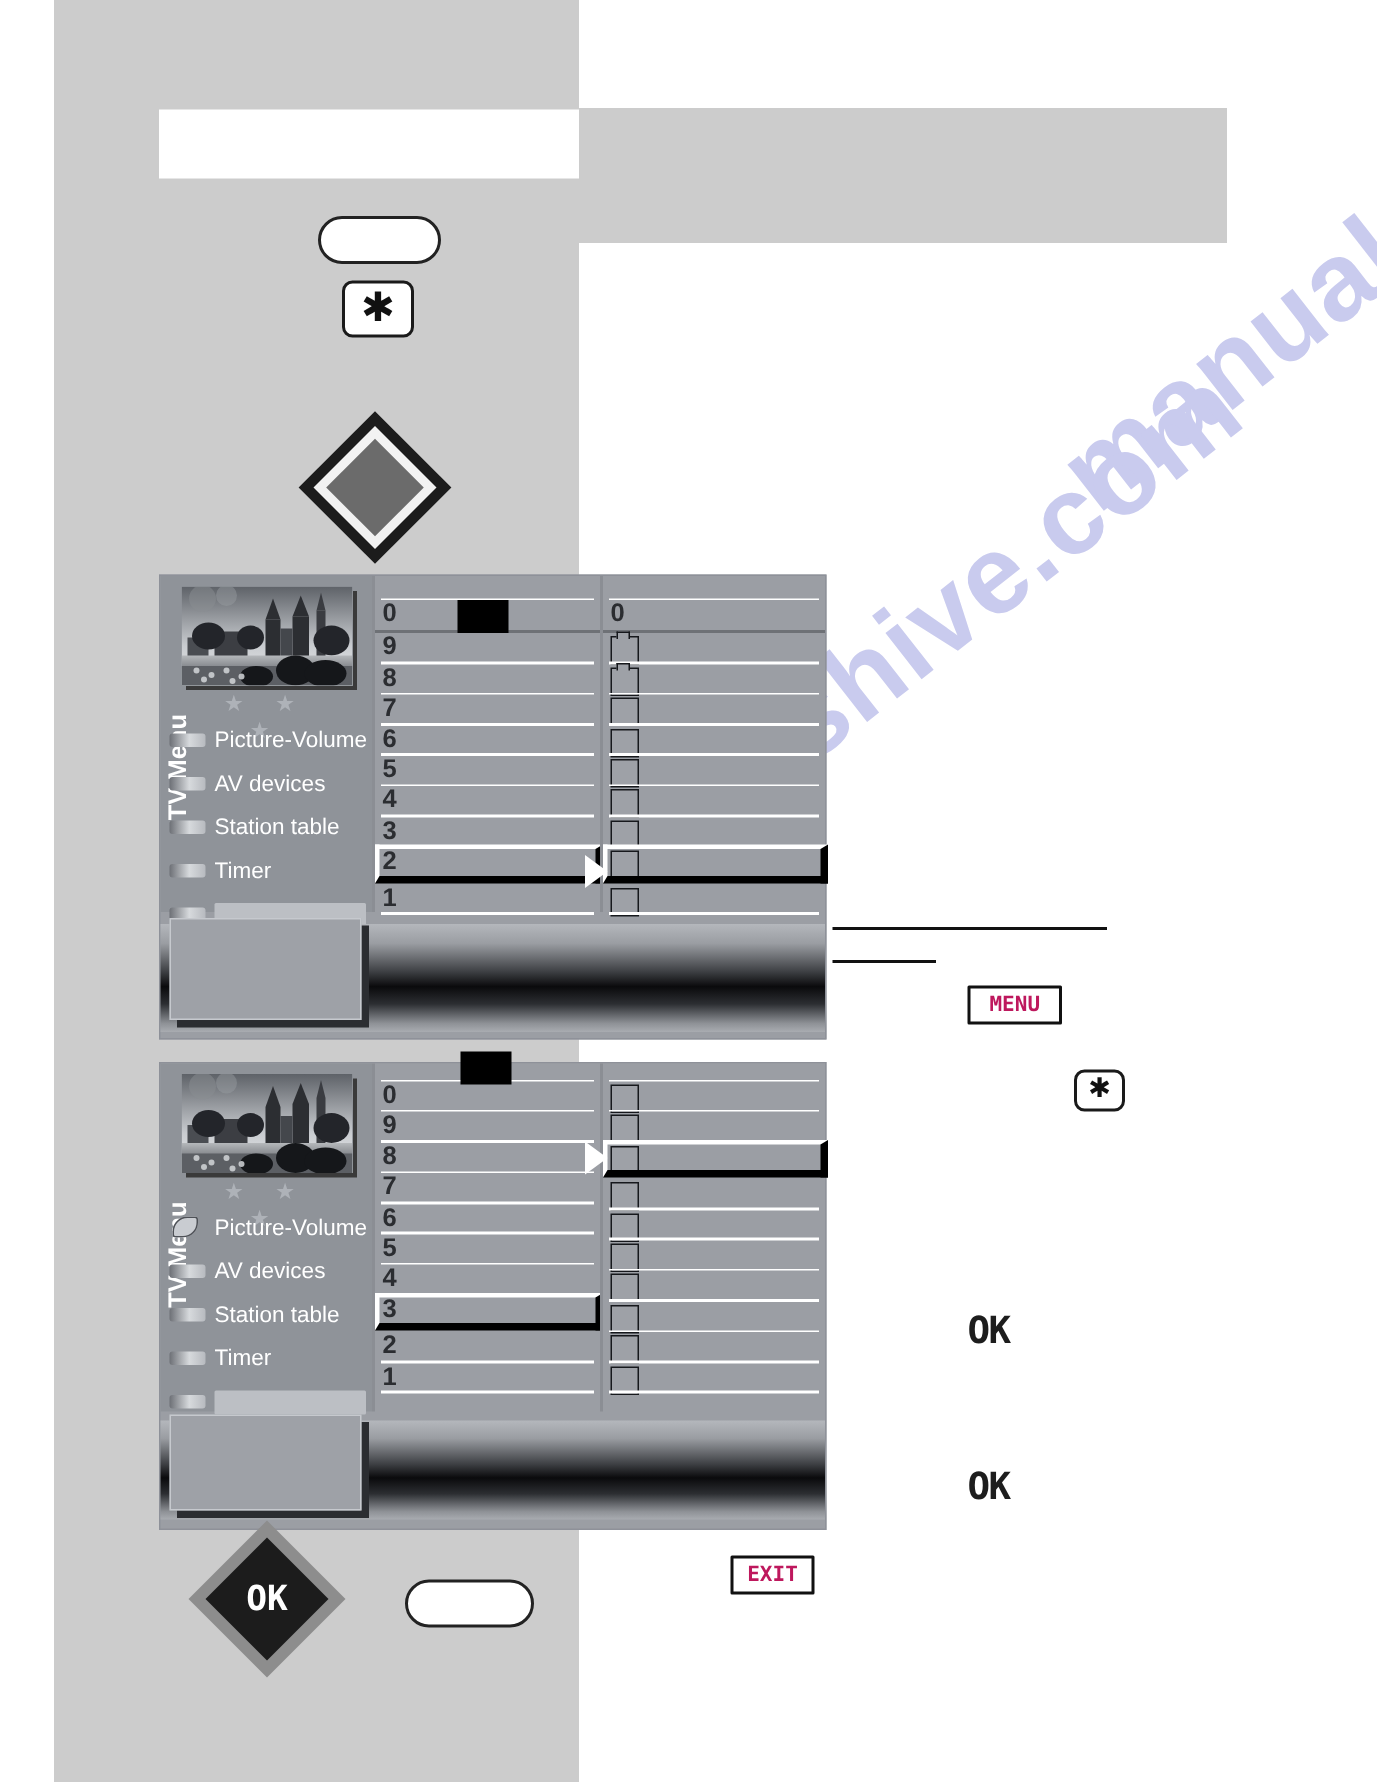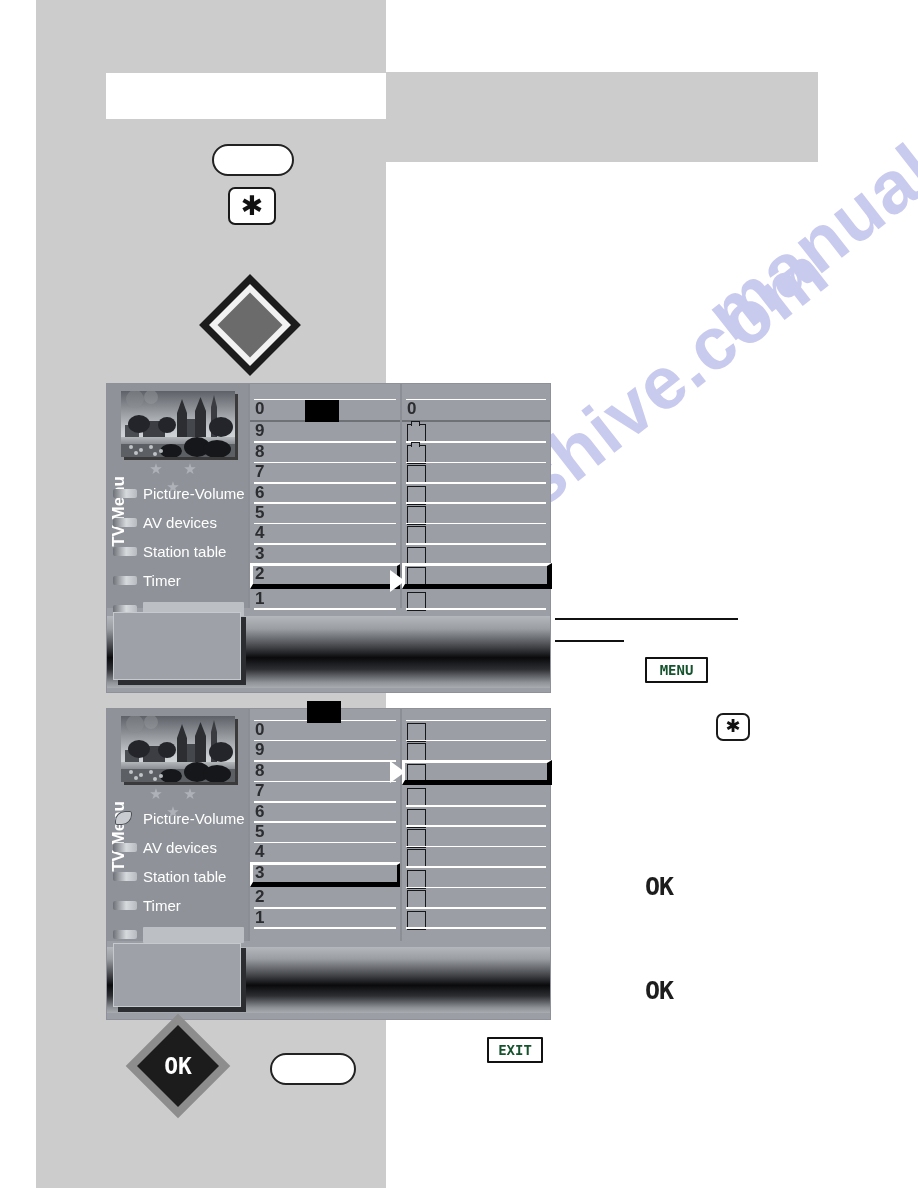--- a/index.html
+++ b/index.html
@@ -39,21 +39,21 @@
   .ok-diamond .outer{position:absolute;inset:0;background:#8d8d8d;transform:rotate(45deg);}
   .ok-diamond .inner{position:absolute;left:8px;top:8px;right:8px;bottom:8px;background:#1c1c1c;
      transform:rotate(45deg);}
   .ok-diamond .lbl{position:absolute;inset:0;display:flex;align-items:center;justify-content:center;
      color:#fff;font-size:23px;font-weight:700;font-family:"DejaVu Sans Mono",monospace;
      letter-spacing:0px;}
 
   
   .key-outline{position:absolute;border:2px solid #111;border-radius:1px;background:#fff;
      display:flex;align-items:center;justify-content:center;
-     font-family:"DejaVu Sans Mono",monospace;font-weight:700;color:#14532d;}
+     font-family:"DejaVu Sans Mono",monospace;font-weight:700;color:#be185d;}
 
   
   .ok-text{position:absolute;font-family:"DejaVu Sans Mono",monospace;font-weight:700;
      font-size:25px;color:#1d1d1d;letter-spacing:-1px;}
 
   
   .rule{position:absolute;background:#111;height:2px;}
 
   
   .tv{position:absolute;background:#9b9ea4;border:1px solid #8e9199;}

